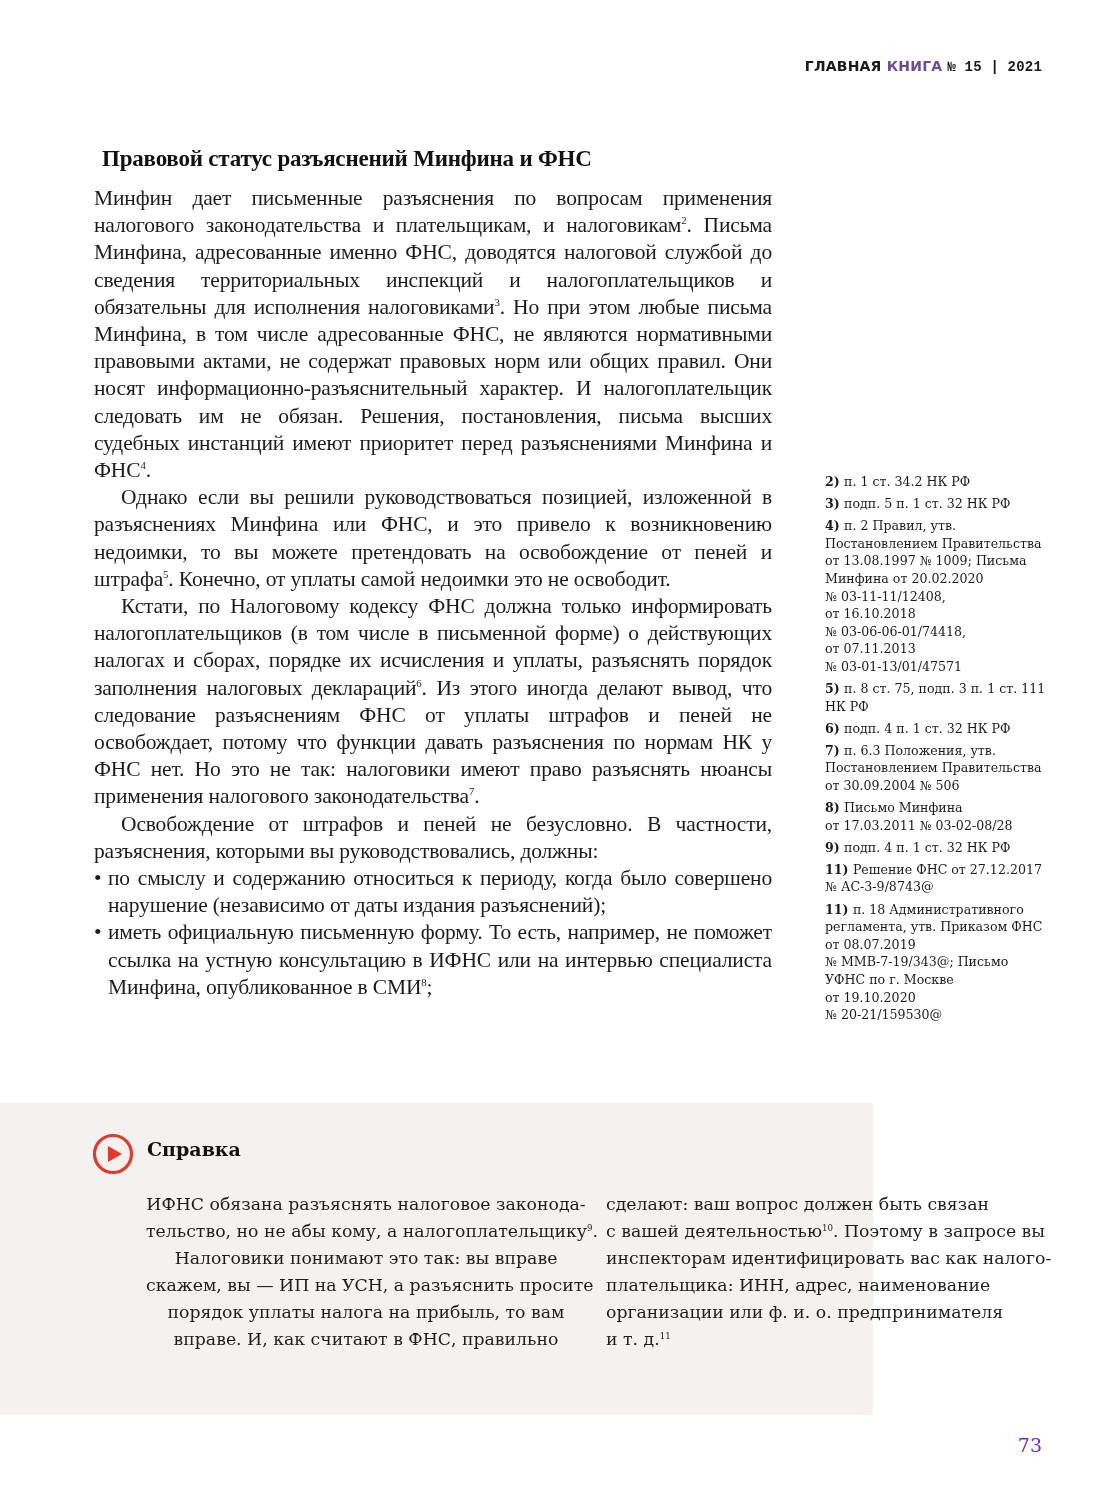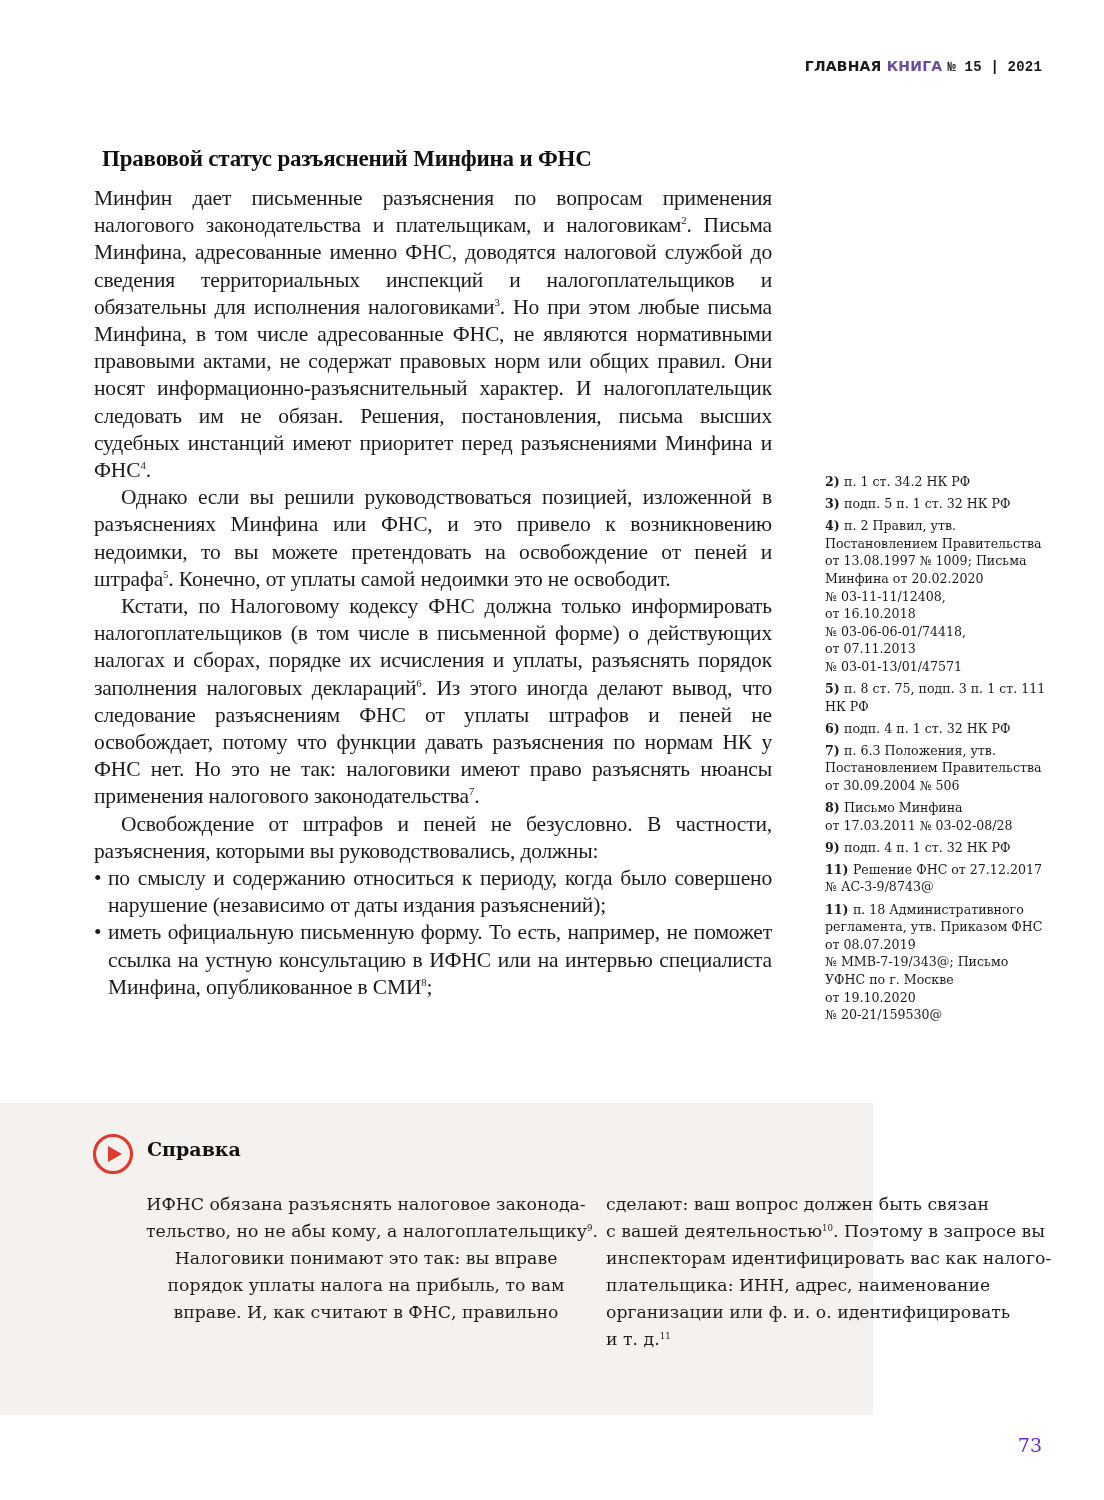--- a/index.html
+++ b/index.html
@@ -116,26 +116,27 @@
   <div class="scallop"></div>
   <svg class="sidebar-icon" viewBox="0 0 42 42">
     <circle cx="21" cy="21" r="18.5" fill="none" stroke="#e03a2f" stroke-width="3.2"></circle>
     <polygon points="16,13 30,21 16,29" fill="#e03a2f"></polygon>
   </svg>
   <div class="sidebar-title">Справка</div>
   <div class="sidebar-col left" id="sidebar-left">
       <span class="line">ИФНС обязана разъяснять налоговое законода-</span>
       <span class="line">тельство, но не абы кому, а налогоплательщику<sup>9</sup>.</span>
       <span class="line">Налоговики понимают это так: вы вправе</span>
+      <span class="line">скажем, вы — ИП на УСН, а разъяснить просите</span>
       <span class="line">порядок уплаты налога на прибыль, то вам</span>
       <span class="line">вправе. И, как считают в ФНС, правильно</span>
     </div>
   <div class="sidebar-col right" id="sidebar-right">
       <span class="line">сделают: ваш вопрос должен быть связан</span>
       <span class="line">с вашей деятельностью<sup>10</sup>. Поэтому в запросе вы</span>
       <span class="line">инспекторам идентифицировать вас как налого-</span>
       <span class="line">плательщика: ИНН, адрес, наименование</span>
-      <span class="line">организации или ф. и. о. идентифицировать</span>
+      <span class="line">организации или ф. и. о. предпринимателя</span>
       <span class="line">и т. д.<sup>11</sup></span>
     </div>
 </div>
 
 <div class="page-number">73</div>
 
 </body></html>

